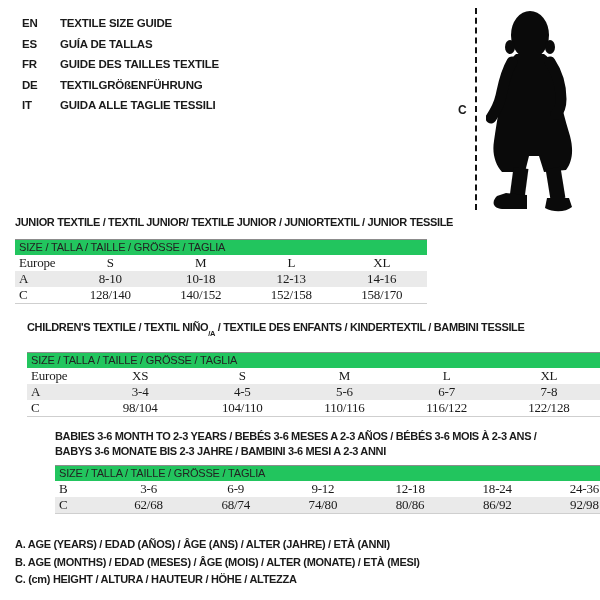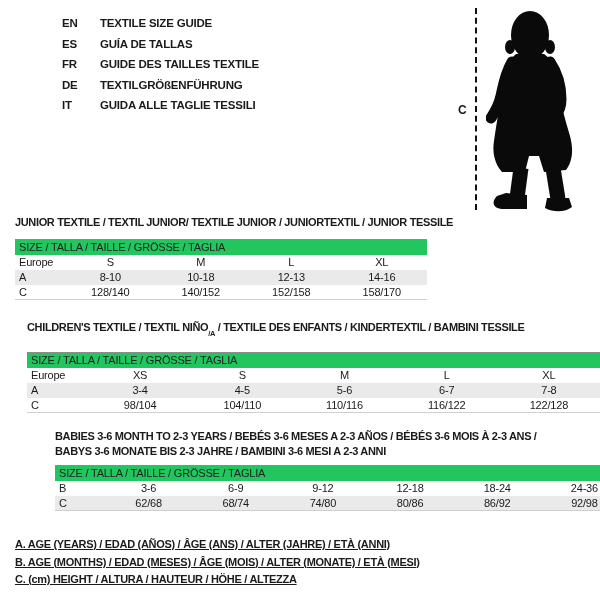--- a/index.html
+++ b/index.html
@@ -6,21 +6,21 @@
   html,body { width:600px; height:600px; }
   body {
     position:relative;
     background:#ffffff;
     color:#1a1a1a;
     font-family:"Liberation Sans", sans-serif;
     overflow:hidden;
   }
 
   
-  .lang-list { position:absolute; top:13px; left:22px;margin-left:40px; }
+  .lang-list { position:absolute; top:13px; left:22px; }
   .lang-row { display:flex; line-height:20.5px; }
   .lang-code { width:38px; font-weight:700; font-size:11.5px; letter-spacing:-0.2px; }
   .lang-label { font-weight:700; font-size:11.5px; letter-spacing:-0.2px; }
 
   
   .figure { position:absolute; left:450px; top:0; width:150px; height:216px; }
   .measure-label { position:absolute; left:8px; top:103px; font-size:12px; font-weight:600; }
   .dash-line { position:absolute; left:25px; top:8px; height:202px; width:0; border-left:2px dashed #111; }
   .silhouette { position:absolute; left:36px; top:4px; }
 
@@ -42,30 +42,30 @@
     border-bottom:1px solid #cfcfcf;
   }
   thead th {
     background:#22c55e;
     border-top:1px solid #8c8c8c;
     height:15px;
     font-size:11px; font-weight:400; letter-spacing:-0.2px;
     text-align:left; padding-left:4px; color:#222;
   }
   td {
-    height:15px; font-size:11px; letter-spacing:-0.2px;
-    text-align:center; vertical-align:middle; padding:0;
+    height:15px; font-size:13px; letter-spacing:-0.2px;
+    text-align:center; vertical-align:middle; padding:0;font-family:Liberation Serif, serif;
   }
   td.row-label { text-align:left; padding-left:4px; }
   tr.alt td { background:#eaeaea; }
   col.label-col { width:50px; }
   .section.s2 col.label-col { width:62px; }
 
   
-  .footnotes { position:absolute; left:15px; top:536px;text-decoration:underline; }
+  .footnotes { position:absolute; left:15px; top:536px; }
   .footnotes p { font-size:11px; font-weight:700; letter-spacing:-0.3px; line-height:17.5px; white-space:nowrap; }
 </style>
 </head>
 <body>
 
 <div class="lang-list">
   <div class="lang-row">
     <span class="lang-code">EN</span>
     <span class="lang-label">TEXTILE SIZE GUIDE</span>
   </div>

